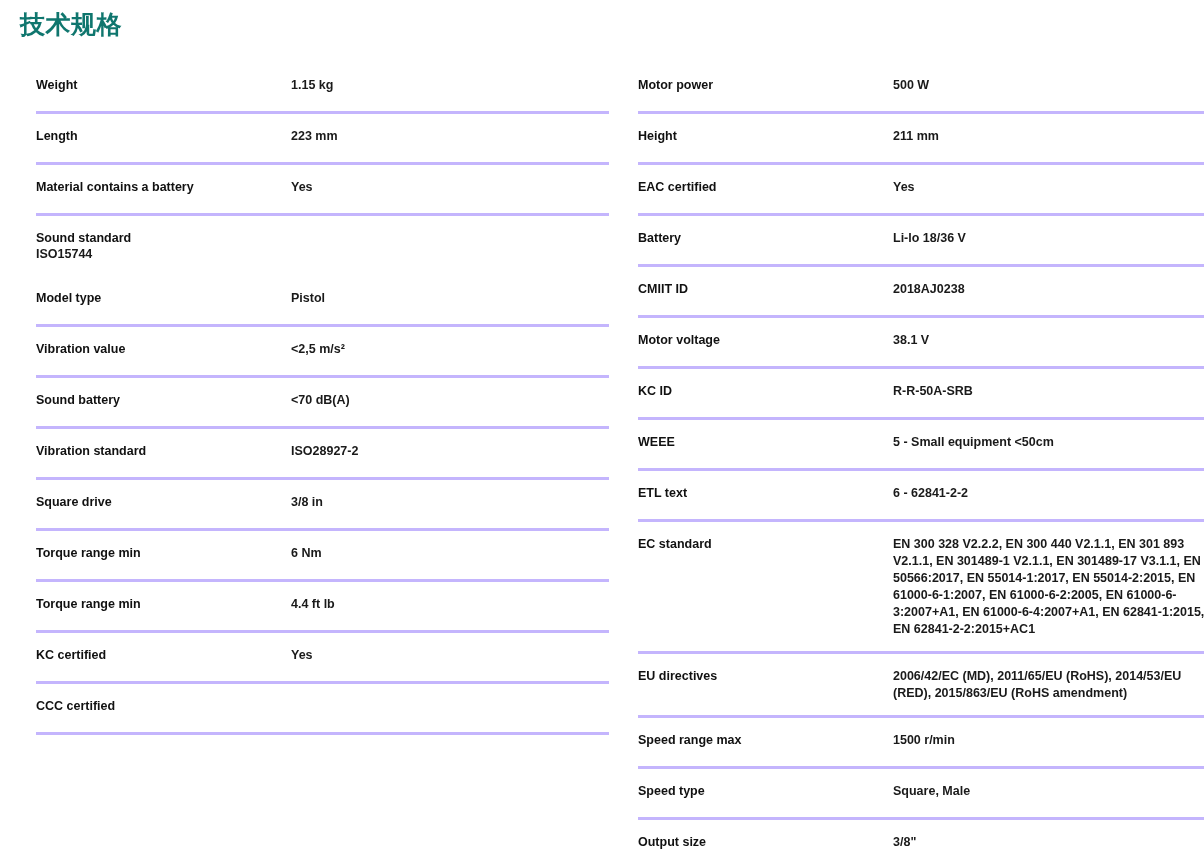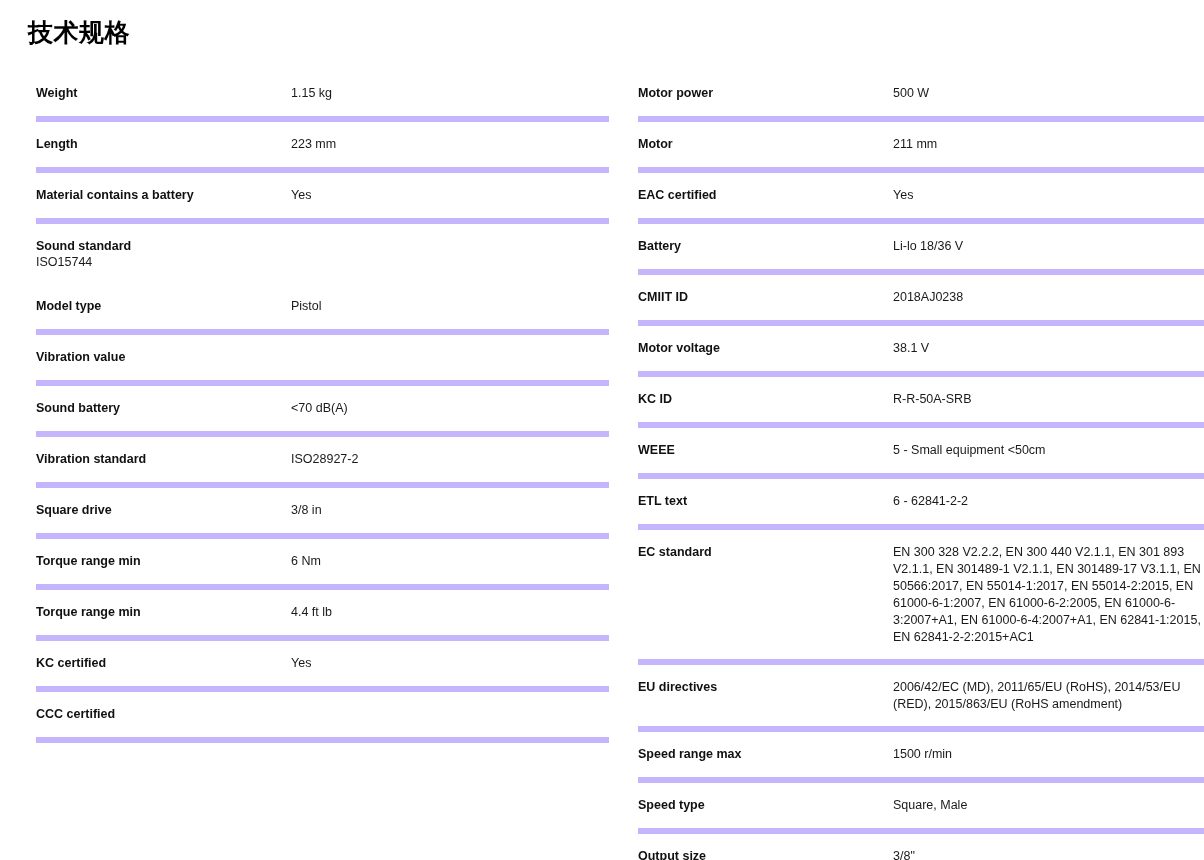--- a/index.html
+++ b/index.html
@@ -16,64 +16,64 @@
     overflow: hidden;
   }
   .page {
     position: relative;
     width: 1204px;
     padding: 0 0 0 0;
   }
   .page-title {
     font-size: 25px;
     font-weight: bold;
-    color: #000000;
-    margin: 8px;
+    color: #0f766e;
+    margin: 0;
     padding: 8px 0 0 20px;
     letter-spacing: 0.5px;
   }
   .spec-columns {
     display: flex;
     flex-direction: row;
     align-items: flex-start;
     margin-top: 22px;
   }
   .spec-col {
     width: 602px;
     padding: 0 0 0 36px;
   }
   .spec-col.right {
     padding-left: 36px;
   }
   .spec-row {
     display: flex;
     flex-direction: row;
     align-items: flex-start;
-    border-bottom: 6px solid #c4b5fd;
+    border-bottom: 3px solid #c4b5fd;
     min-height: 51px;
     padding-top: 14px;
     padding-bottom: 13px;
   }
   .spec-row.no-rule {
     border-bottom: none;
     flex-direction: column;
   }
   .spec-label {
     width: 255px;
     min-width: 255px;
     font-size: 12.5px;
     font-weight: bold;
     color: #111111;
     line-height: 16px;
     padding-right: 10px;
   }
   .spec-value {
     flex: 1;
     font-size: 12.5px;
-    font-weight: normal;
+    font-weight: bold;
     color: #1a1a1a;
     line-height: 17px;
   }
   .col-left .spec-row { width: 573px; }
   .col-right .spec-row { width: 573px; }
 </style>
 </head>
 <body>
 
 <div class="page">
@@ -98,20 +98,21 @@
       <div class="spec-row no-rule">
         <div class="spec-label">Sound standard</div>
         <div class="spec-value">ISO15744</div>
       </div>
       <div class="spec-row">
         <div class="spec-label">Model type</div>
         <div class="spec-value">Pistol</div>
       </div>
       <div class="spec-row">
         <div class="spec-label">Vibration value</div>
+        <div class="spec-value">&lt;2,5 m/s²</div>
       </div>
       <div class="spec-row">
         <div class="spec-label">Sound battery</div>
         <div class="spec-value">&lt;70 dB(A)</div>
       </div>
       <div class="spec-row">
         <div class="spec-label">Vibration standard</div>
         <div class="spec-value">ISO28927-2</div>
       </div>
       <div class="spec-row">
@@ -134,21 +135,21 @@
         <div class="spec-label">CCC certified</div>
       </div>
     </div>
 
     <div class="spec-col col-right right">
       <div class="spec-row">
         <div class="spec-label">Motor power</div>
         <div class="spec-value">500 W</div>
       </div>
       <div class="spec-row">
-        <div class="spec-label">Motor</div>
+        <div class="spec-label">Height</div>
         <div class="spec-value">211 mm</div>
       </div>
       <div class="spec-row">
         <div class="spec-label">EAC certified</div>
         <div class="spec-value">Yes</div>
       </div>
       <div class="spec-row">
         <div class="spec-label">Battery</div>
         <div class="spec-value">Li-lo 18/36 V</div>
       </div>

